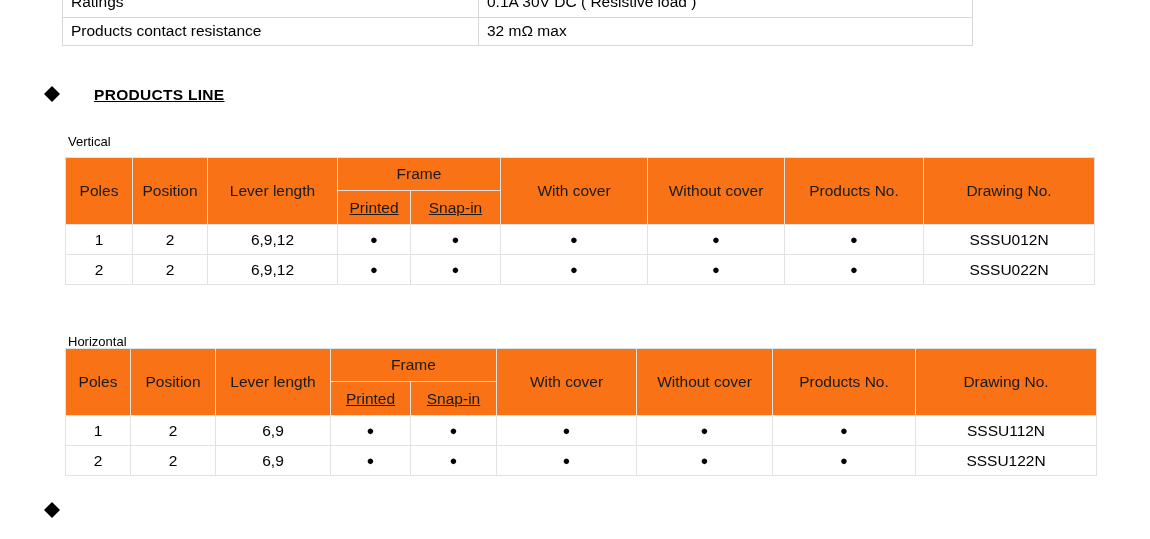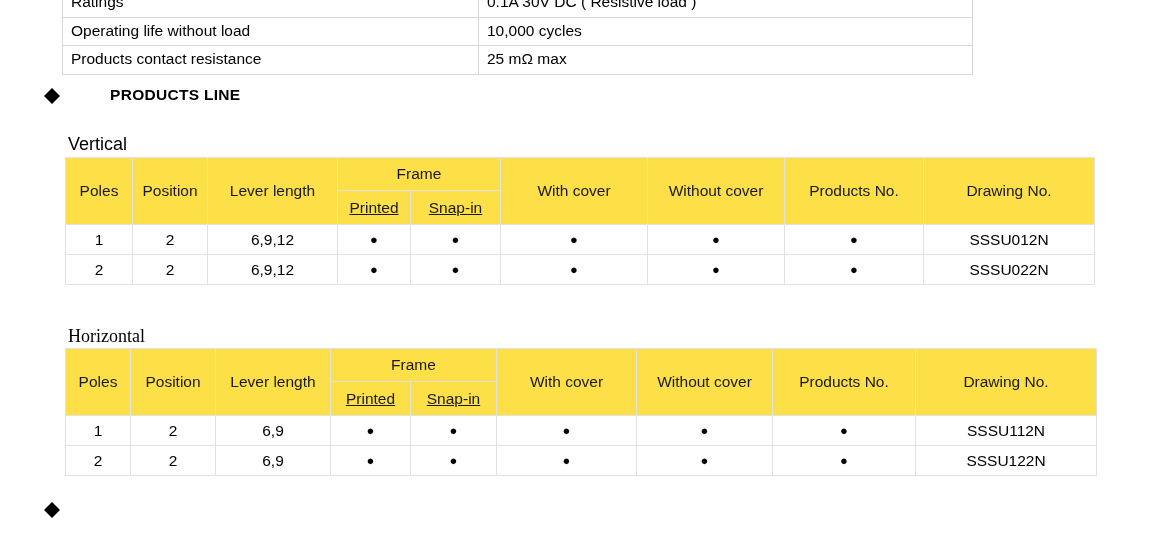--- a/index.html
+++ b/index.html
@@ -31,22 +31,23 @@
     height: 25px;
     vertical-align: middle;
     background: #ffffff;
   }
   .spec-table td.label { width: 416px; }
 
   
   .section-heading {
     position: absolute;
     display: flex;
-    align-items: flex-end;
-    gap: 16px;
+    align-items: flex-start;
+    gap: 0px;
+    text-decoration: underline;
   }
   .diamond {
     width: 0; height: 0;
     display: inline-block;
     border: 8px solid transparent;
     border-top-color: #000;
     position: relative;
     top: 8px;
     margin-right: 34px;
   }
@@ -60,40 +61,40 @@
   .section-heading .htext {
     font-size: 15.5px;
     font-weight: bold;
     letter-spacing: 0.3px;
     white-space: nowrap;
   }
 
   
   .tbl-caption {
     position: absolute;
-    font-size: 18px;
+    font-size: 13px;
     line-height: 1;
     white-space: nowrap;
   }
   .prod-table {
     position: absolute;
     border-collapse: collapse;
     table-layout: fixed;
     background: #fff;
   }
   .prod-table th, .prod-table td {
     border: 1px solid #e2e2e2;
     font-weight: normal;
     font-size: 15.5px;
     text-align: center;
     vertical-align: middle;
     padding: 0;
   }
   .prod-table thead th {
-    background: #fde047;
+    background: #f97316;
     color: #1a1a1a;
   }
   .prod-table tbody td {
     background: #ffffff;
     height: 29px;
     line-height: 29px;
   }
   .prod-table .dot {
     font-size: 13px;
     line-height: 29px;
@@ -128,26 +129,22 @@
 </head>
 <body>
 
 <table class="spec-table">
   <tbody>
     <tr>
       <td class="label">Ratings</td>
       <td>0.1A 30V DC ( Resistive load )</td>
     </tr>
     <tr>
-      <td class="label">Operating life without load</td>
-      <td>10,000 cycles</td>
-    </tr>
-    <tr>
       <td class="label">Products contact resistance</td>
-      <td>25 mΩ max</td>
+      <td>32 mΩ max</td>
     </tr>
   </tbody>
 </table>
 
 <div class="section-heading" style="left:44px; top:86px;">
   <span class="diamond"></span>
   <span class="htext">PRODUCTS LINE</span>
 </div>
 
 <div class="tbl-caption" style="left:68px; top:135px;">Vertical</div>
@@ -199,21 +196,21 @@
       <td class="dot">●</td>
       <td class="dot">●</td>
       <td class="dot">●</td>
       <td class="dot">●</td>
       <td class="dot">●</td>
       <td>SSSU022N</td>
     </tr>
   </tbody>
 </table>
 
-<div class="tbl-caption" style="left:68px; top:327px;font-family:Liberation Serif, serif;">Horizontal</div>
+<div class="tbl-caption" style="left:68px; top:335px;">Horizontal</div>
 
 <table class="prod-table" id="horizontal-products-table">
   <colgroup>
     <col class="c-poles">
       <col class="c-pos">
       <col class="c-lever">
     <col class="c-printed">
       <col class="c-snap">
     <col class="c-with">
       <col class="c-without">

